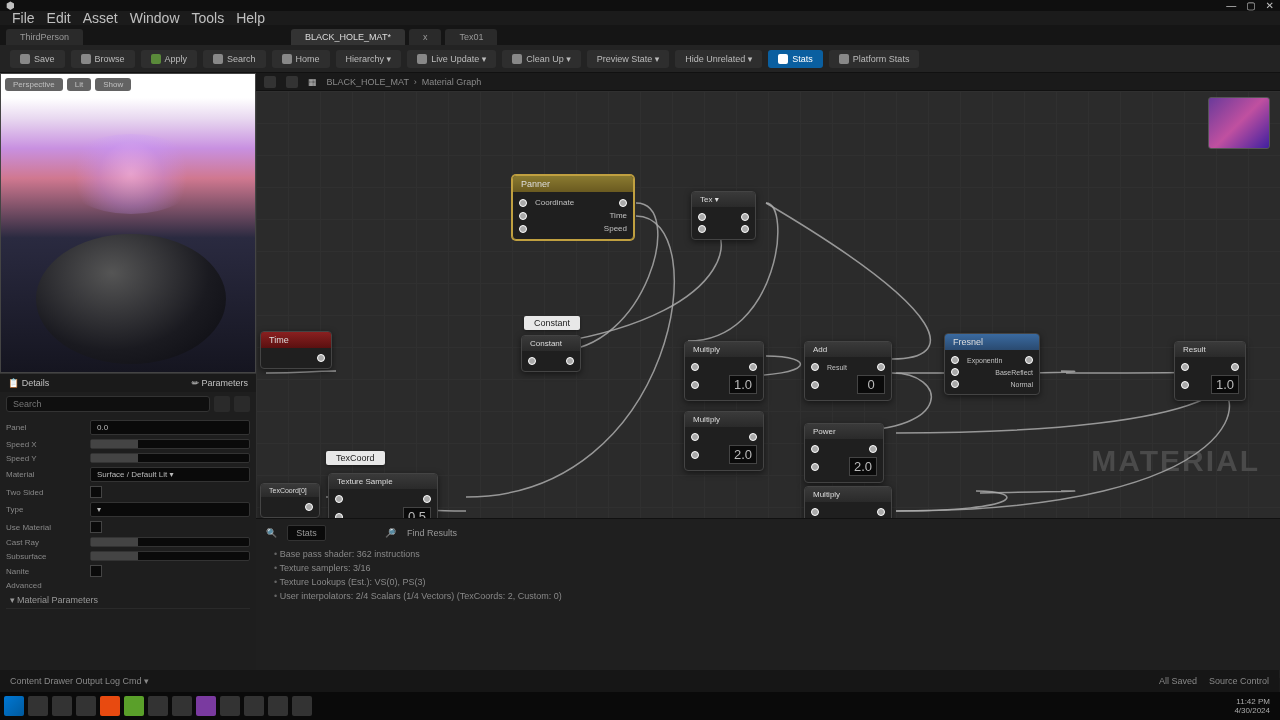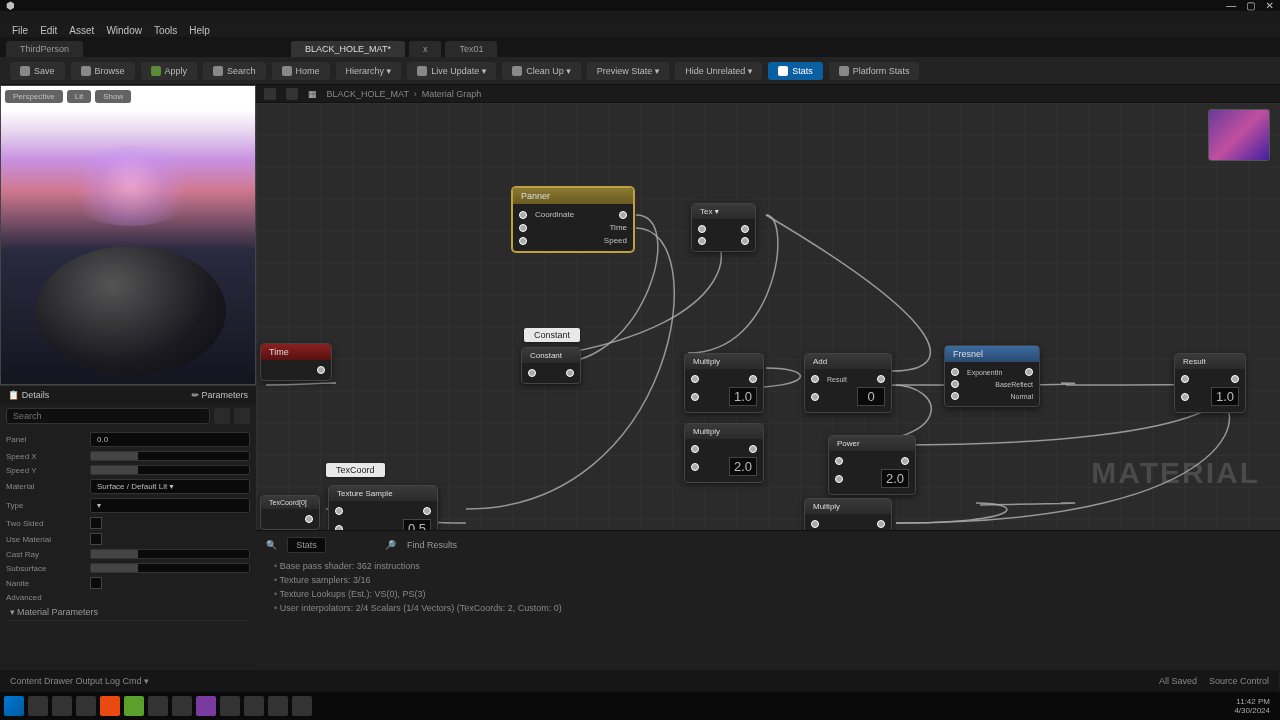--- a/index.html
+++ b/index.html
@@ -1,20 +1,20 @@
 <!DOCTYPE html>
 <html><head>
 <meta charset="utf-8">
 <style>
 * { margin: 0; padding: 0; box-sizing: border-box; font-family: "Segoe UI", Arial, sans-serif; }
 body { width: 1280px; height: 720px; background: #1a1a1a; color: #c0c0c0; font-size: 10px; overflow: hidden; position: relative; }
 .titlebar { height: 11px; background: #0f0f0f; display: flex; align-items: center; justify-content: space-between; padding: 0 6px; }
 .titlebar .left { display: flex; gap: 14px; }
 .titlebar .right { display: flex; gap: 10px; }
-.menubar { height: 14px; background: #1b1b1b; display: flex; align-items: center; gap: 4px; padding: 0 8px; font-size: 10px; margin-top: 12px; }
+.menubar { height: 14px; background: #1b1b1b; display: flex; align-items: center; gap: 4px; padding: 0 8px; font-size: 14px; }
 .menubar span { padding: 0 4px; }
 .tabbar { height: 20px; background: #151515; display: flex; align-items: end; gap: 4px; padding: 0 6px; }
 .tab { background: #2a2a2a; padding: 3px 14px; border-radius: 3px 3px 0 0; font-size: 9px; color: #999; }
 .tab.active { background: #333; color: #ddd; }
 .toolbar { height: 28px; background: #232323; display: flex; align-items: center; gap: 6px; padding: 4px 10px; border-bottom: 1px solid #111; }
 .tbtn { background: #2e2e2e; padding: 4px 10px; border-radius: 3px; font-size: 9px; color: #bbb; display: flex; align-items: center; gap: 4px; }
 .tbtn.blue { background: #0a5fa0; color: #fff; }
 .tbtn .ico { width: 10px; height: 10px; background: #888; border-radius: 2px; }
 .tbtn.green .ico { background: #5a8a3a; }
 .main { display: flex; height: 605px; }
@@ -185,26 +185,26 @@
         </div>
       <div class="prop-row">
           <span class="lbl">Speed Y</span>
           <span class="val slider"></span>
         </div>
       <div class="prop-row">
           <span class="lbl">Material</span>
           <span class="val dd">Surface / Default Lit ▾</span>
         </div>
       <div class="prop-row">
+          <span class="lbl">Two Sided</span>
+          <span class="cb"></span>
+        </div>
+      <div class="prop-row">
           <span class="lbl">Type</span>
           <span class="val dd">▾</span>
-        </div>
-      <div class="prop-row">
-          <span class="lbl">Two Sided</span>
-          <span class="cb"></span>
         </div>
       <div class="prop-row">
           <span class="lbl">Use Material</span>
           <span class="cb"></span>
         </div>
       <div class="prop-row">
           <span class="lbl">Cast Ray</span>
           <span class="val slider"></span>
         </div>
       <div class="prop-row">
@@ -343,21 +343,21 @@
               <span style="font-size:7px">Result</span>
               <span class="pin out"></span>
             </div>
           <div class="row">
               <span class="pin"></span>
               <span class="inputbox">0</span>
             </div>
         </div>
       </div>
 
-      <div class="node" style="left:572px;top:332px;width:88px">
+      <div class="node" style="left:548px;top:332px;width:80px">
         <div class="hdr" style="font-size:8px">Power</div>
         <div class="body">
           <div class="row">
               <span class="pin"></span>
               <span class="pin out"></span>
             </div>
           <div class="row">
               <span class="pin"></span>
               <span class="inputbox">2.0</span>
             </div>

